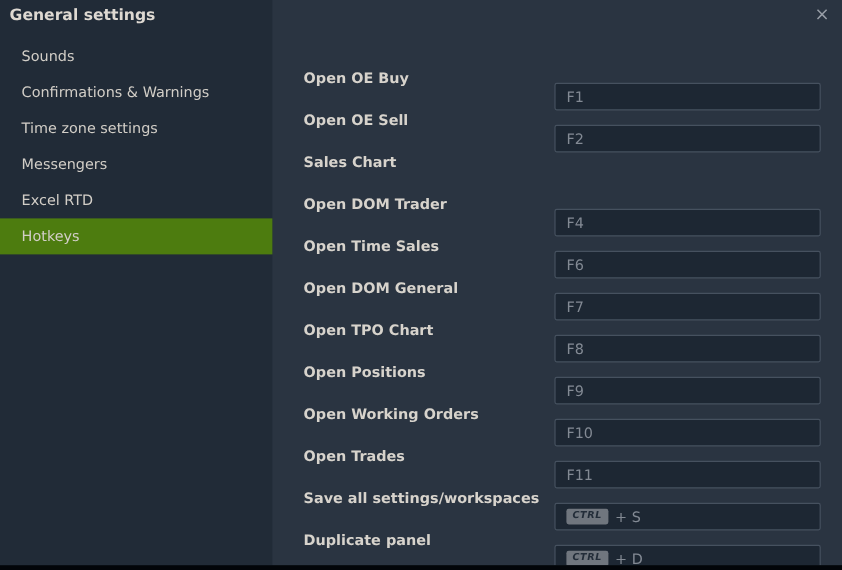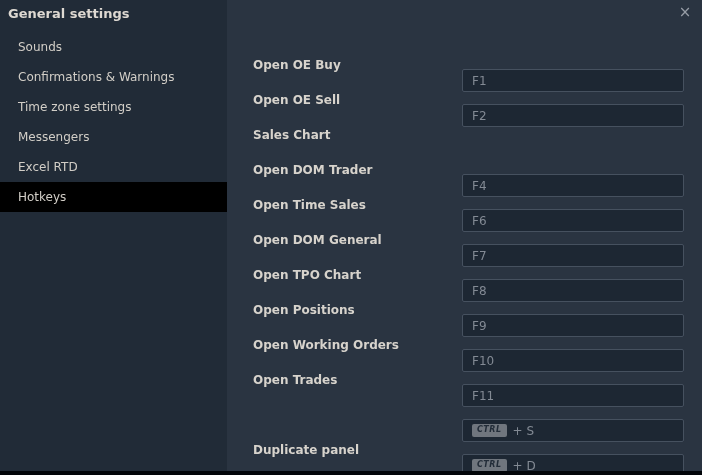--- a/index.html
+++ b/index.html
@@ -32,21 +32,21 @@
   }
   .nav { position:absolute; top:32px; left:0; right:0; }
   .nav-item {
     height:30px; line-height:30px;
     padding-left:18px;
     font-size:12px;
     color:#d2cec7;
     cursor:pointer;
     white-space:nowrap;
   }
-  .nav-item.selected { background:#000000; }
+  .nav-item.selected { background:#4d7c0f; }
   
   .close-btn {
     position:absolute; top:4px; right:9px;
     width:16px; height:16px;
     line-height:16px; text-align:center;
     font-size:15px;
     color:#979da6;
     cursor:pointer;
   }
   .rows {
@@ -182,20 +182,21 @@
 
     <div class="row">
       <span class="row-label">Open Trades</span>
       <div class="hk-input">
 
         <span>F11</span>
       </div>
     </div>
 
     <div class="row">
+      <span class="row-label">Save all settings/workspaces</span>
       <div class="hk-input">
         <span class="kbd">CTRL</span>
         <span>+ S</span>
       </div>
     </div>
 
     <div class="row">
       <span class="row-label">Duplicate panel</span>
       <div class="hk-input">
         <span class="kbd">CTRL</span>

